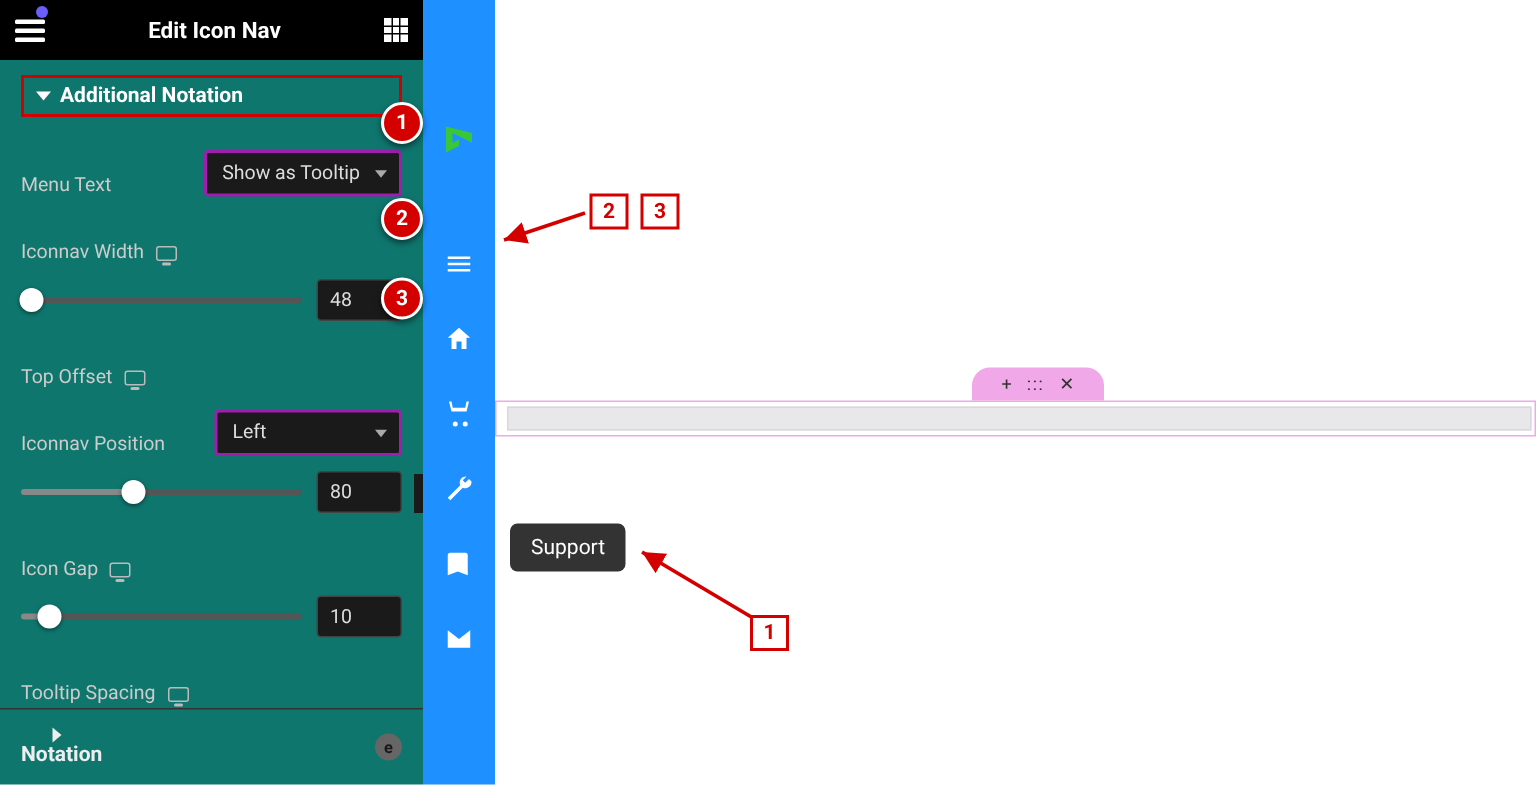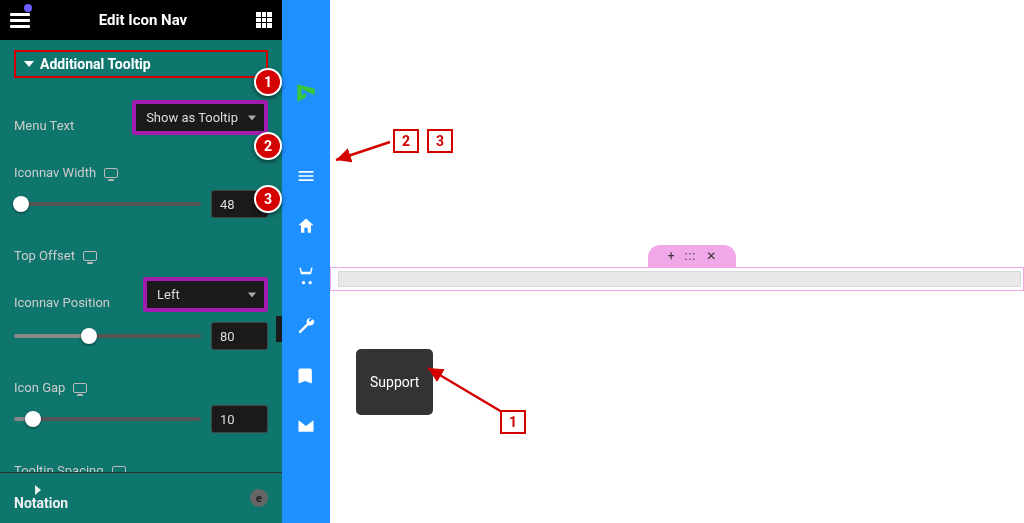--- a/index.html
+++ b/index.html
@@ -17,21 +17,21 @@
 
 .section-header { margin: 10px 14px 8px 14px; padding: 4px 8px; border: 2px solid #d40000; display: inline-flex; align-items: center; gap: 6px; color: #fff; font-weight: 700; font-size: 14px; }
 .section-header .caret { width: 0; height: 0; border-left: 5px solid transparent; border-right: 5px solid transparent; border-top: 6px solid #fff; }
 
 .panel-body { padding: 0 14px 10px 14px; flex: 1; overflow: auto; }
 .row { display: flex; align-items: center; justify-content: space-between; margin-top: 14px; font-size: 13px; color: #ccc; }
 .row .lbl { display: flex; align-items: center; gap: 8px; margin-top: 16px; }
 .row .lbl .monitor { width: 14px; height: 10px; border: 1.5px solid #bbb; border-radius: 2px; position: relative; }
 .row .lbl .monitor::after { content:''; position:absolute; width:6px; height:2px; background:#bbb; left:50%; transform:translateX(-50%); bottom:-4px; border-radius:1px; }
 
-.select { background: #1a1a1a; border: 4px solid #a21caf; color: #ddd; padding: 6px 26px 6px 10px; font-size: 13px; border-radius: 3px; position: relative; min-width: 125px; }
+.select { background: #1a1a1a; border: 2px solid #a21caf; color: #ddd; padding: 6px 26px 6px 10px; font-size: 13px; border-radius: 3px; position: relative; min-width: 125px; }
 .select .selcaret { position: absolute; right: 8px; top: 50%; transform: translateY(-50%); width: 0; height: 0; border-left: 4px solid transparent; border-right: 4px solid transparent; border-top: 5px solid #aaa; }
 
 .slider-row { display: flex; align-items: center; gap: 10px; margin-top: 10px; }
 .slider { flex: 1; height: 4px; background: #555; border-radius: 2px; position: relative; }
 .slider .fill { position: absolute; left: 0; top: 0; height: 100%; background: #888; border-radius: 2px; }
 .slider .thumb { position: absolute; top: 50%; transform: translate(-50%,-50%); width: 16px; height: 16px; border-radius: 50%; background: #fff; box-shadow: 0 1px 3px rgba(0,0,0,.5); }
 .valbox { width: 57px; height: 28px; background: #1a1a1a; border: 1px solid #444; color: #ddd; text-align: left; padding: 0 8px; font-size: 13px; border-radius: 3px; display:flex; align-items:center; }
 
 .section-bottom { border-top: 1px solid #333; padding: 12px 14px; display: flex; align-items: center; justify-content: space-between; font-weight:700; font-size: 14px; color:#eee; }
 .section-bottom .caret-right { width: 0; height: 0; border-top: 5px solid transparent; border-bottom: 5px solid transparent; border-left: 6px solid #eee; margin-right:6px; }
@@ -42,21 +42,21 @@
 .collapse-handle { position:absolute; left:276px; top:316px; width:14px; height:26px; background:#1a1a1a; border-radius: 0 3px 3px 0; display:flex; align-items:center; justify-content:center; color:#aaa; font-size:10px; }
 
 
 .iconnav { position:absolute; left:282px; top:0; width:48px; height:523px; background:#1e90ff; display:flex; flex-direction:column; align-items:center; padding-top:80px; gap:30px; }
 .iconnav .ic { width:20px; height:20px; display:flex; align-items:center; justify-content:center; color:#fff; cursor:pointer; }
 .iconnav .ic svg { width:20px; height:20px; fill:#fff; }
 .iconnav .logo { margin-bottom: 30px; width:26px; height:26px; }
 .iconnav .logo svg { width:26px; height:26px; fill:#39c639; }
 
 
-.tooltip { position:absolute; left:356px; top:349px; background:#333; color:#fff; font-size:14px; padding:25px 14px; border-radius:5px; }
+.tooltip { position:absolute; left:340px; top:349px; background:#333; color:#fff; font-size:14px; padding:8px 14px; border-radius:5px; }
 
 
 .ann-circle { position:absolute; width:28px; height:28px; background:#d40000; border:2px solid #fff; border-radius:50%; color:#fff; display:flex; align-items:center; justify-content:center; font-weight:700; font-size:14px; box-shadow:0 2px 4px rgba(0,0,0,.5); }
 
 
 .ann-box { position:absolute; border:2px solid #d40000; width:26px; height:24px; display:flex; align-items:center; justify-content:center; color:#d40000; font-weight:700; font-size:14px; background:#fff; }
 
 
 .arrow-svg { position:absolute; pointer-events:none; }
 
@@ -87,21 +87,21 @@
         <span></span>
         <span></span>
         <span></span>
         <span></span>
         <span></span>
       </div>
   </div>
 
   <div class="section-header">
     <span class="caret"></span>
-    <span>Additional Tooltip</span>
+    <span>Additional Notation</span>
   </div>
 
   <div class="panel-body">
     <div class="row">
       <div class="lbl">Menu Text</div>
       <div class="select">
         <span>Show as Tooltip</span>
         <span class="selcaret"></span>
       </div>
     </div>

